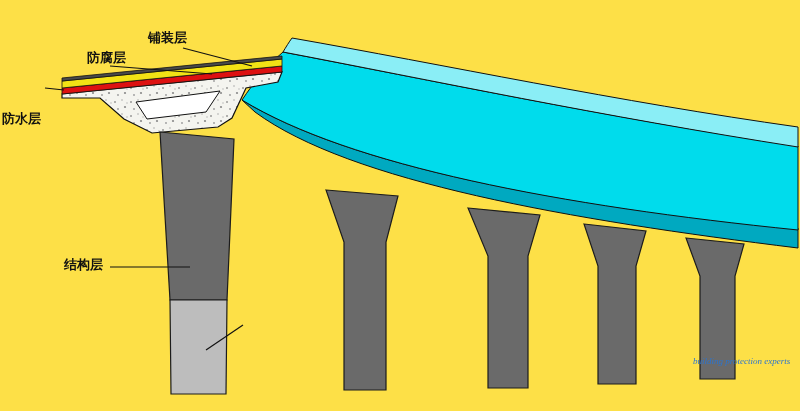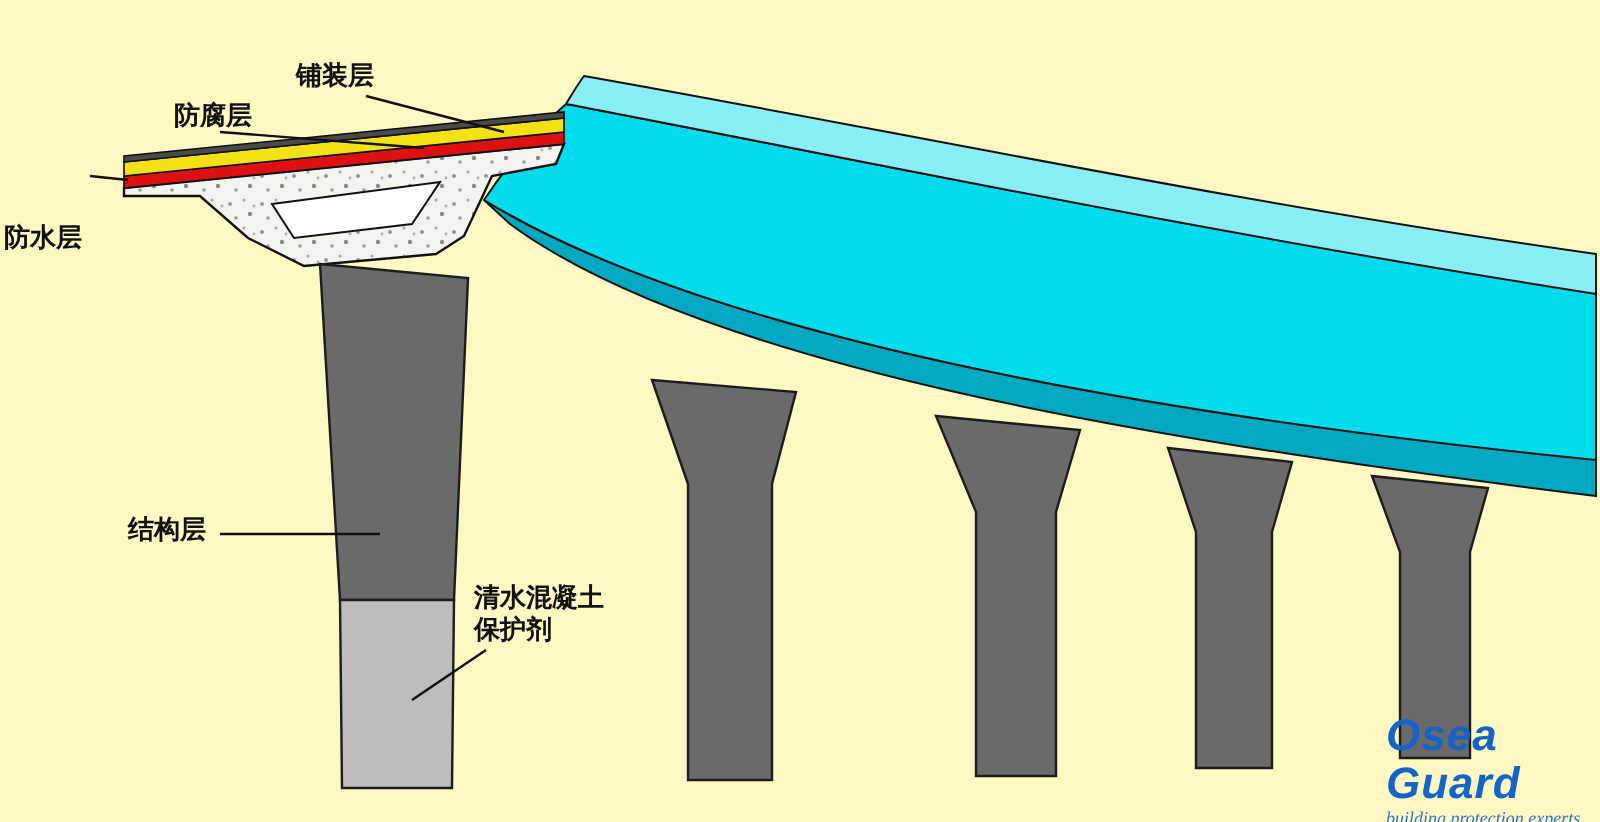--- a/index.html
+++ b/index.html
@@ -1,17 +1,17 @@
 <!DOCTYPE html>
 <html><head>
 <meta charset="utf-8">
 <style>
   html,body{margin:0;padding:0;background:#fff;}
   #stage{
-    position:relative;width:800px;height:411px;background:#fef9c3;overflow:hidden;
+    position:relative;width:800px;height:411px;background:#fde047;overflow:hidden;
     font-family:"Liberation Sans","DejaVu Sans",sans-serif;
   }
   #stage svg{position:absolute;left:0;top:0;}
   .label{
     position:absolute;font-weight:bold;font-size:13px;color:#111;white-space:nowrap;
     line-height:16px;
   }
   .lbl-pavement{left:148px;top:30px;}
   .lbl-anticorrosion{left:87px;top:50px;}
   .lbl-waterproof{left:2px;top:80px;margin-top:31px;}
@@ -61,23 +61,18 @@
     <line x1="110" y1="66" x2="212" y2="74" stroke="#111" stroke-width="1.2"></line>
     <line x1="45" y1="88" x2="64" y2="90" stroke="#111" stroke-width="1.2"></line>
     <line x1="110" y1="267" x2="190" y2="267" stroke="#111" stroke-width="1.2"></line>
     <line x1="243" y1="325" x2="206" y2="350" stroke="#111" stroke-width="1.2"></line>
   </svg>
 
   <div class="label lbl-pavement">铺装层</div>
   <div class="label lbl-anticorrosion">防腐层</div>
   <div class="label lbl-waterproof">防水层</div>
   <div class="label lbl-structure">结构层</div>
-  <div class="label lbl-concrete">
-    <div>清水混凝土</div>
-    <div>保护剂</div>
-  </div>
 
   <div class="logo">
-    <div class="logo-name">Osea Guard</div>
     <div class="logo-tagline">building protection experts</div>
   </div>
 
 </div>
 
 </body></html>

